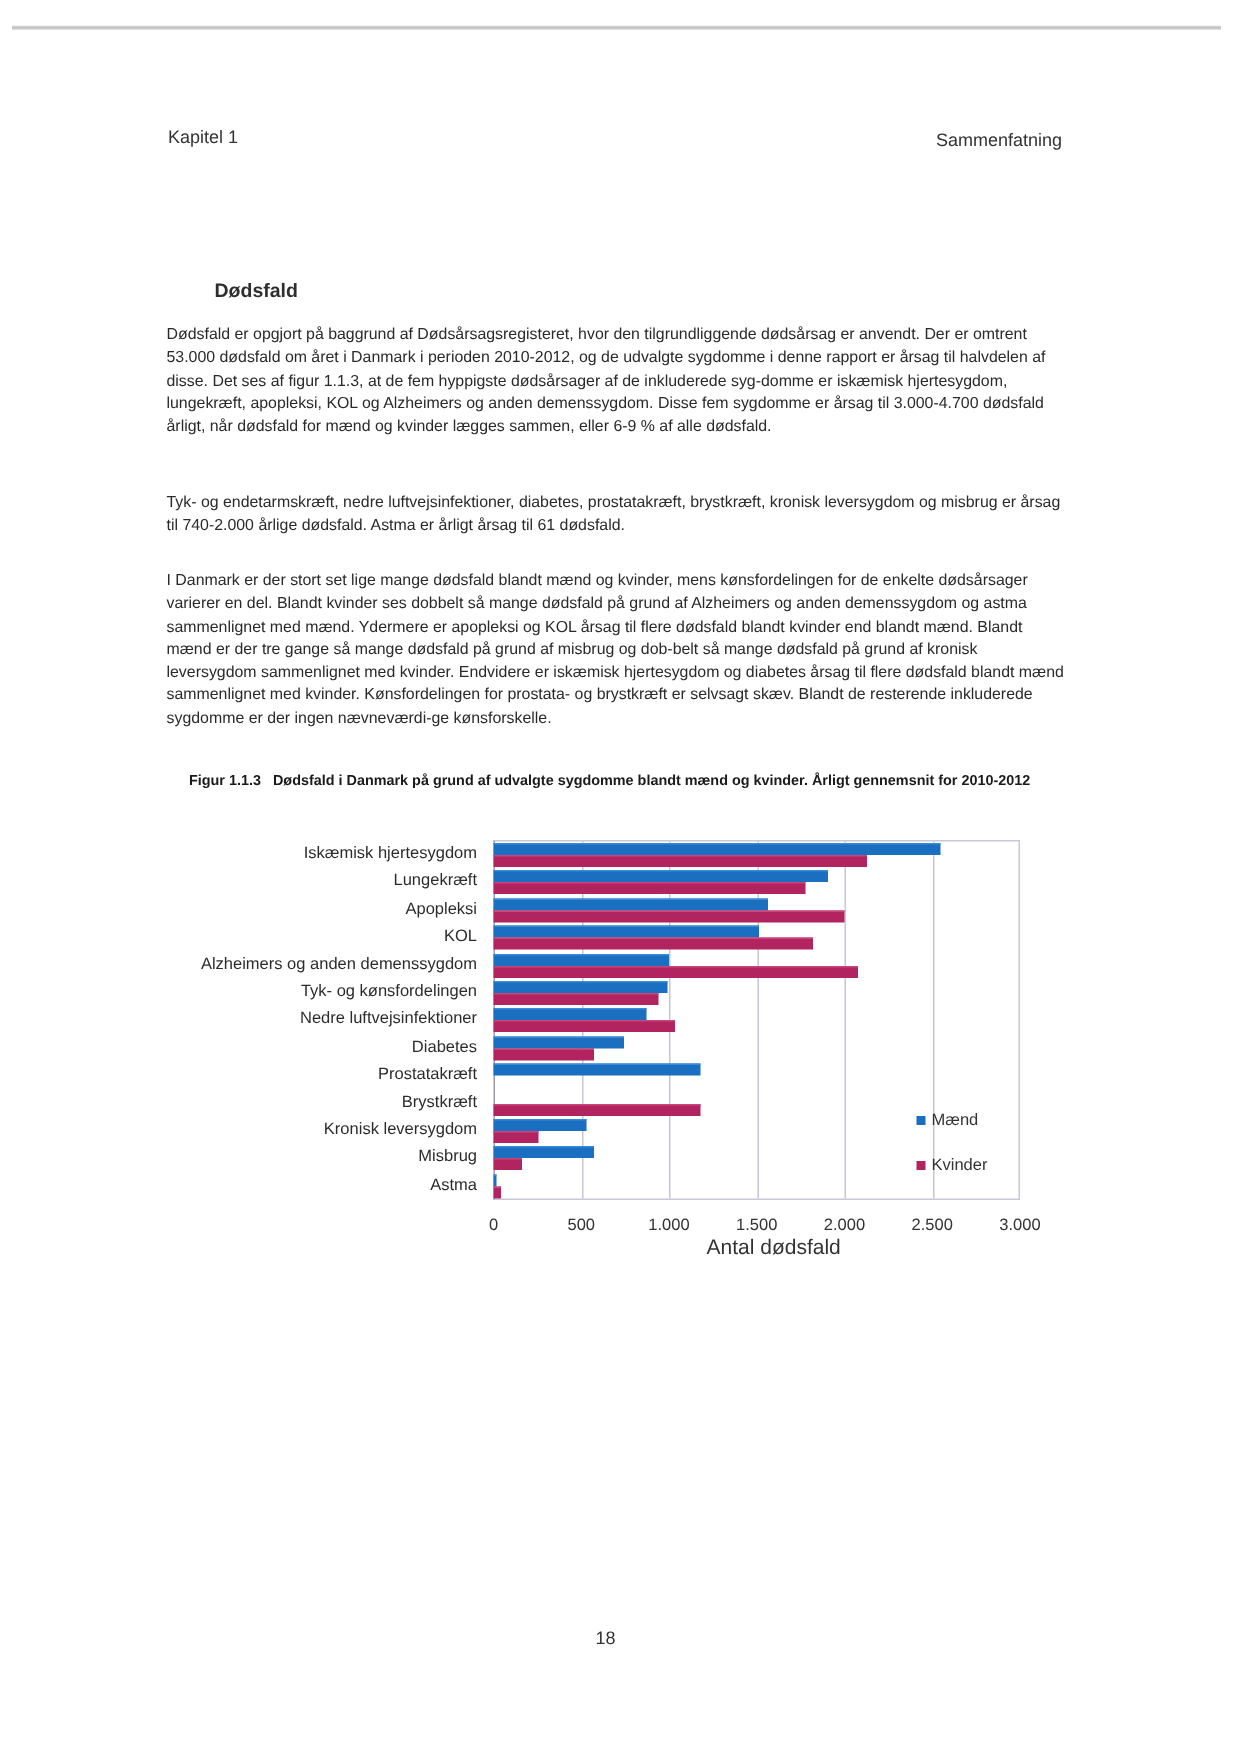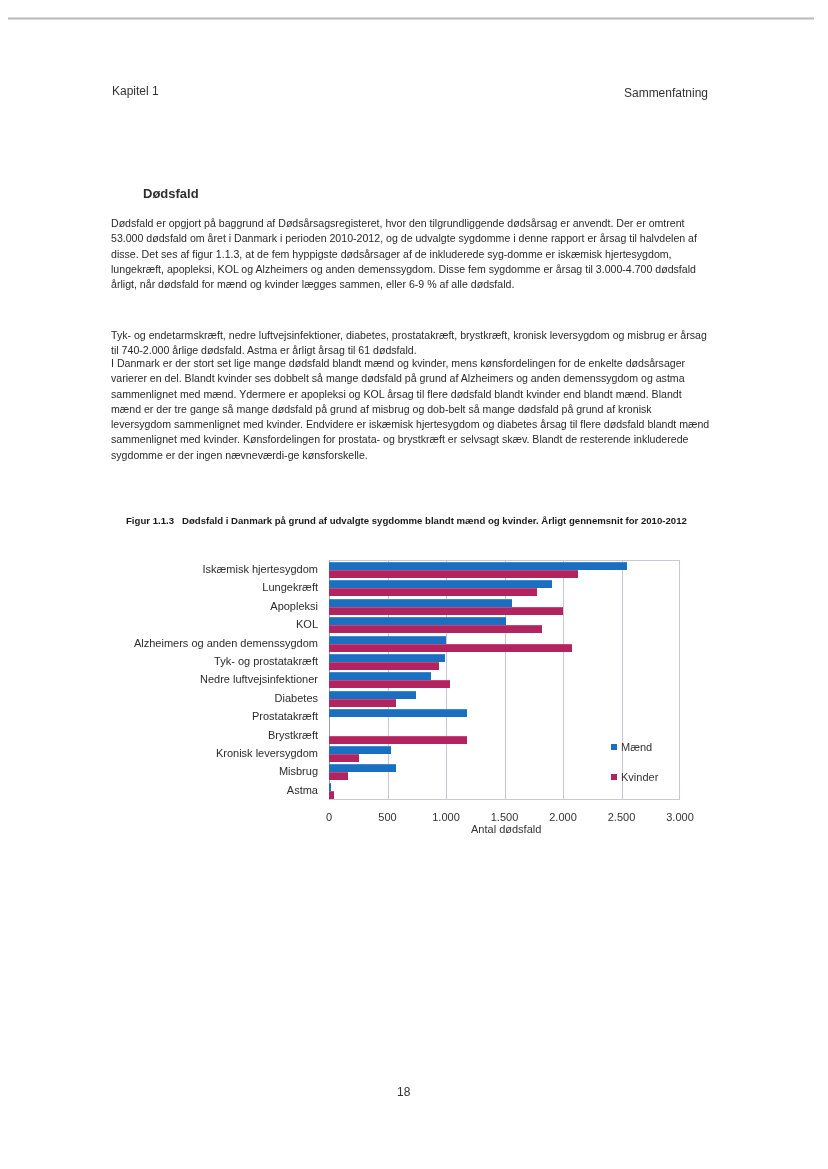--- a/index.html
+++ b/index.html
@@ -8,36 +8,36 @@
     font-family: "Liberation Sans", sans-serif; color: #222;
   }
   .scan-line { position: absolute; left: 8px; right: 14px; top: 17px; height: 3px;
     background: linear-gradient(to bottom, #e4e4e4, #bdbdbd, #e8e8e8); }
   .header-left { position: absolute; left: 112px; top: 84px; font-size: 12px; color: #333; }
   .header-right { position: absolute; right: 120px; top: 86px; font-size: 12px; color: #333; }
   .section-title { position: absolute; left: 111px; top: 186px; font-size: 13px; font-weight: bold; color: #2e2e2e; padding-left: 32px; }
   .para { position: absolute; left: 111px; width: 600px; font-size: 10.6px; line-height: 15.3px; color: #2a2a2a; margin: 0; }
   .p1 { top: 216px; }
   .p2 { top: 328px; }
-  .p3 { top: 356px; }
+  .p3 { top: 380px; }
   .fig-caption { position: absolute; left: 111px; top: 514px; width: 600px; font-size: 9.6px; line-height: 14px;
     font-weight: bold; color: #1a1a1a; margin-left: 15px; }
   .fig-caption .num { margin-right: 8px; }
 
   
   .chart { position: absolute; left: 0; top: 0; width: 828px; height: 1169px; pointer-events: none; }
   .plot-area { position: absolute; left: 329px; top: 560px; width: 351px; height: 240px;
     border: 1px solid #c8c8d8; border-left: 1px solid #9a9aaa; box-sizing: border-box; }
   .gridline { position: absolute; top: 0; bottom: 0; width: 1px; background: #c6c6d6; }
   .cat-label { position: absolute; right: 510px; font-size: 11px; color: #2c2c2c; white-space: nowrap; text-align: right; }
   .bar { position: absolute; left: 329px; height: 7px; }
   .bar.m { background: #1a6fc0; border-top: 1px solid #3b8ad6; }
   .bar.k { background: #b2245f; border-top: 1px solid #c9457a; }
   .tick { position: absolute; top: 811px; font-size: 11px; color: #333; transform: translateX(-50%); }
-  .xlabel { position: absolute; left: 471px; top: 823px; font-size: 11px; color: #333; text-align: right; }
+  .xlabel { position: absolute; left: 471px; top: 823px; font-size: 14px; color: #333; text-align: right; }
   .legend-item { position: absolute; left: 611px; font-size: 11px; color: #333; display: flex; align-items: center; }
   .legend-swatch { width: 6px; height: 6px; margin-right: 4px; display: inline-block; }
   .page-number { position: absolute; left: 397px; top: 1085px; font-size: 12px; color: #333; }
 </style>
 </head>
 <body>
 
 <div class="scan-line"></div>
 
 <div class="header-left">Kapitel 1</div>
@@ -84,21 +84,21 @@
     <div class="bar k" style="top: 588.4px; width: 208.26px;"></div>
     <div class="cat-label" style="top: 599.8px;">Apopleksi</div>
     <div class="bar m" style="top: 598.8px; width: 182.52px;"></div>
     <div class="bar k" style="top: 606.8px; width: 234px;"></div>
     <div class="cat-label" style="top: 618.2px;">KOL</div>
     <div class="bar m" style="top: 617.2px; width: 176.67px;"></div>
     <div class="bar k" style="top: 625.2px; width: 212.94px;"></div>
     <div class="cat-label" style="top: 636.6px;">Alzheimers og anden demenssygdom</div>
     <div class="bar m" style="top: 635.6px; width: 117px;"></div>
     <div class="bar k" style="top: 643.6px; width: 243.36px;"></div>
-    <div class="cat-label" style="top: 655px;">Tyk- og prostatakræft</div>
+    <div class="cat-label" style="top: 655px;">Tyk- og kønsfordelingen</div>
     <div class="bar m" style="top: 654px; width: 115.83px;"></div>
     <div class="bar k" style="top: 662px; width: 109.98px;"></div>
     <div class="cat-label" style="top: 673.4px;">Nedre luftvejsinfektioner</div>
     <div class="bar m" style="top: 672.4px; width: 101.79px;"></div>
     <div class="bar k" style="top: 680.4px; width: 120.51px;"></div>
     <div class="cat-label" style="top: 691.8px;">Diabetes</div>
     <div class="bar m" style="top: 690.8px; width: 86.58px;"></div>
     <div class="bar k" style="top: 698.8px; width: 66.69px;"></div>
     <div class="cat-label" style="top: 710.2px; margin-left: 20px;">Prostatakræft</div>
     <div class="bar m" style="top: 709.2px; width: 138.06px;"></div>

